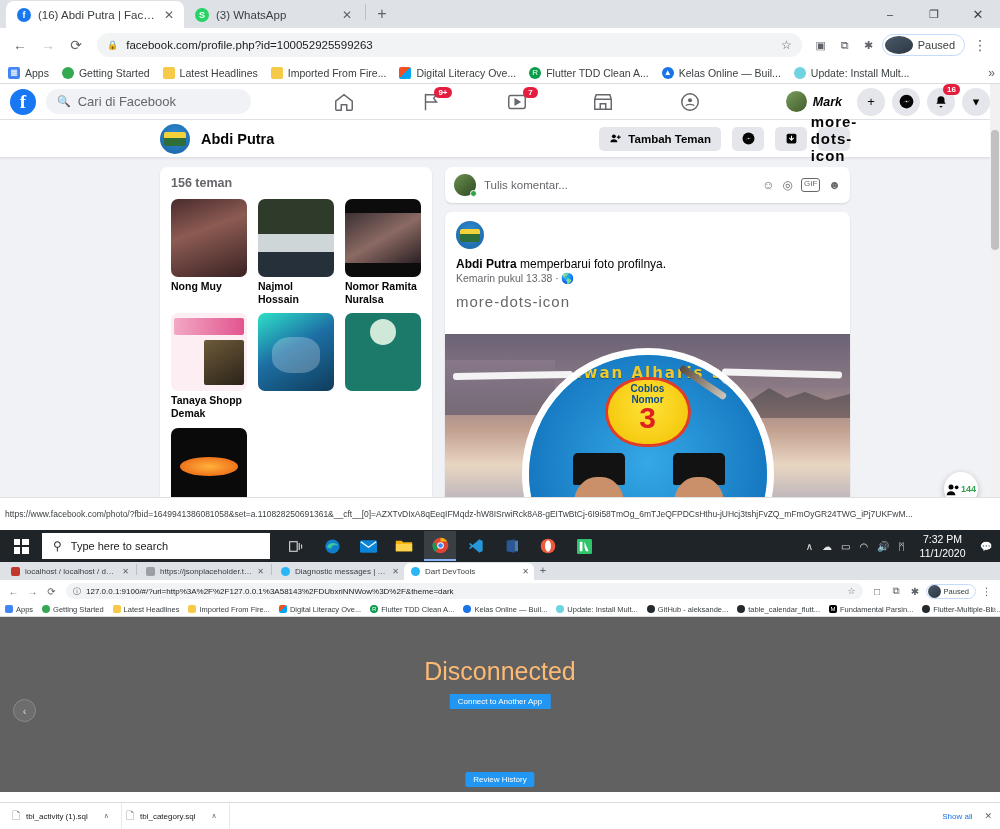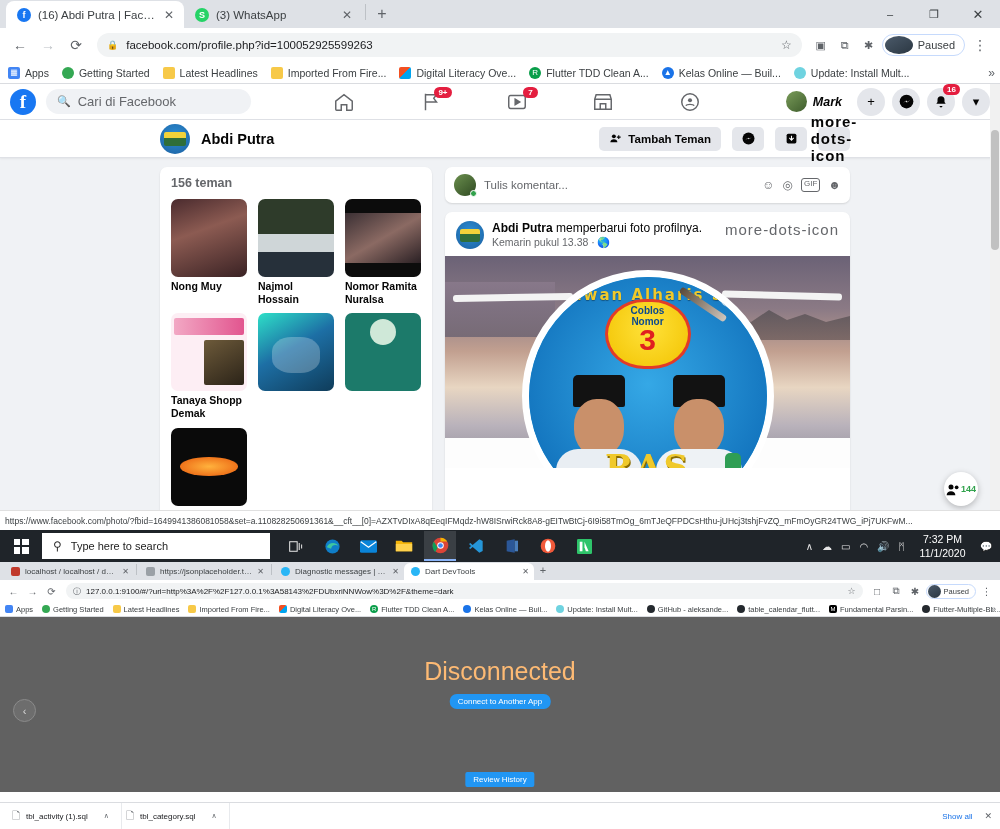--- a/index.html
+++ b/index.html
@@ -105,21 +105,21 @@
   .feedcol { flex:1; display:flex; flex-direction:column; gap:9px; }
   .commentbar { display:flex; align-items:center; gap:8px; padding:7px 9px; }
   .cav { width:22px; height:22px; border-radius:50%;
     background:linear-gradient(140deg,#6b8f4e,#2f4a22); flex:0 0 22px; position:relative; }
   .cav .dot { position:absolute; right:-1px; bottom:-1px; width:7px; height:7px; border-radius:50%;
     background:#31a24c; border:1.5px solid #fff; }
   .cinput { flex:1; font-size:11.5px; color:#65676b; }
   .cicons { display:flex; gap:8px; color:#65676b; font-size:12px; }
 
   .postcard { flex:1; overflow:hidden; }
-  .posthead { display:flex; align-items:flex-start; gap:8px; padding:9px 11px 7px; }
+  .posthead { display:flex; align-items:flex-start; gap:8px; padding:9px 11px 24px;flex-direction:column; }
   .pav { width:28px; height:28px; border-radius:50%;
     background:radial-gradient(circle at 50% 40%,#2d8fd5,#1b5fa0); flex:0 0 28px;
     display:flex; align-items:center; justify-content:center; }
   .pav .ras { width:20px; height:13px; border-radius:2px;
     background:linear-gradient(180deg,#f2d23a 0 40%,#2f6e3a 40% 100%); }
   .posttext { flex:1; }
   .posttext .l1 { font-size:12px; color:#050505; }
   .posttext .l1 b { font-weight:bold; }
   .posttext .l2 { font-size:10.5px; color:#65676b; margin-top:1px; }
   .postmore { color:#65676b; font-size:15px; letter-spacing:1px; }
@@ -168,21 +168,21 @@
     font-size:34px; font-weight:bold; color:#f0c92b; font-family:"DejaVu Serif", serif;
     letter-spacing:2px; text-shadow:1px 2px 0 #8a6c00; }
   .chatbubble { position:absolute; right:22px; bottom:24px; width:34px; height:34px;
     border-radius:50%; background:#fff; box-shadow:0 2px 6px rgba(0,0,0,.25);
     display:flex; align-items:center; justify-content:center; }
   .chatbubble .cnt { font-size:9px; font-weight:bold; color:#31a24c; }
   .scrollbar { position:absolute; right:0; top:0; width:10px; height:100%; background:#f1f1f1; }
   .scrollthumb { position:absolute; right:1px; top:46px; width:8px; height:120px;
     background:#c1c1c1; border-radius:4px; }
 
-  .statusurl { position:absolute; left:0; bottom:0; width:1000px; height:20px; background:#fff;
+  .statusurl { position:absolute; left:0; bottom:0; width:1000px; height:33px; background:#fff;
     border-top:1px solid #e0e0e0; display:flex; align-items:center; padding:0 5px; }
   .statusurl span { font-size:8.5px; color:#3c4043; white-space:nowrap; overflow:hidden;
     text-overflow:ellipsis; }
 
   
   .taskbar { position:absolute; left:0; top:530px; width:1000px; height:32px; background:#1f2429;
     display:flex; align-items:center; }
   .startbtn { width:42px; height:32px; display:flex; align-items:center; justify-content:center; }
   .winlogo { width:15px; height:15px; display:grid; grid-template-columns:1fr 1fr;
     grid-template-rows:1fr 1fr; gap:1.6px; }
@@ -226,21 +226,21 @@
   .bm2 .bi2 { width:8px; height:8px; flex:0 0 8px; border-radius:2px; display:flex;
     align-items:center; justify-content:center; font-size:6px; color:#fff; }
   .bm2-of { position:absolute; right:4px; font-size:9px; color:#5f6368; }
   .devcontent { position:relative; height:175px; background:#616161; }
   .leftarrow { position:absolute; left:13px; top:82px; width:23px; height:23px; border-radius:50%;
     background:#6d6d6d; border:1px solid #8a8a8a; display:flex; align-items:center;
     justify-content:center; color:#d8d8d8; font-size:11px; }
   .disc { position:absolute; left:0; right:0; top:40px; text-align:center; font-size:25px;
     color:#fdba74; font-weight:400; }
   .connbtn { position:absolute; left:50%; transform:translateX(-50%); top:77px;
-    background:#2196f3; color:#fff; font-size:8px; padding:3px 8px; border-radius:7px; }
+    background:#2196f3; color:#fff; font-size:8px; padding:3px 8px; border-radius:0; }
   .revbtn { position:absolute; left:50%; transform:translateX(-50%); top:155px;
     background:#2196f3; color:#fff; font-size:8px; padding:3px 8px; border-radius:2px; }
   .downloads { position:absolute; left:0; bottom:0; width:1000px; height:27px; background:#fff;
     border-top:1px solid #dadce0; display:flex; align-items:center; padding:0 8px; gap:0; }
   .dlitem { display:flex; align-items:center; gap:6px; padding:0 12px 0 4px; height:27px;
     border-right:1px solid #e8eaed; }
   .dlitem .dlico { font-size:10px; color:#5f6368; }
   .dlitem .dlname { font-size:8px; color:#202124; }
   .dlitem .dlcaret { font-size:7px; color:#5f6368; margin-left:10px; }
   .dlright { margin-left:auto; display:flex; align-items:center; gap:12px; }

